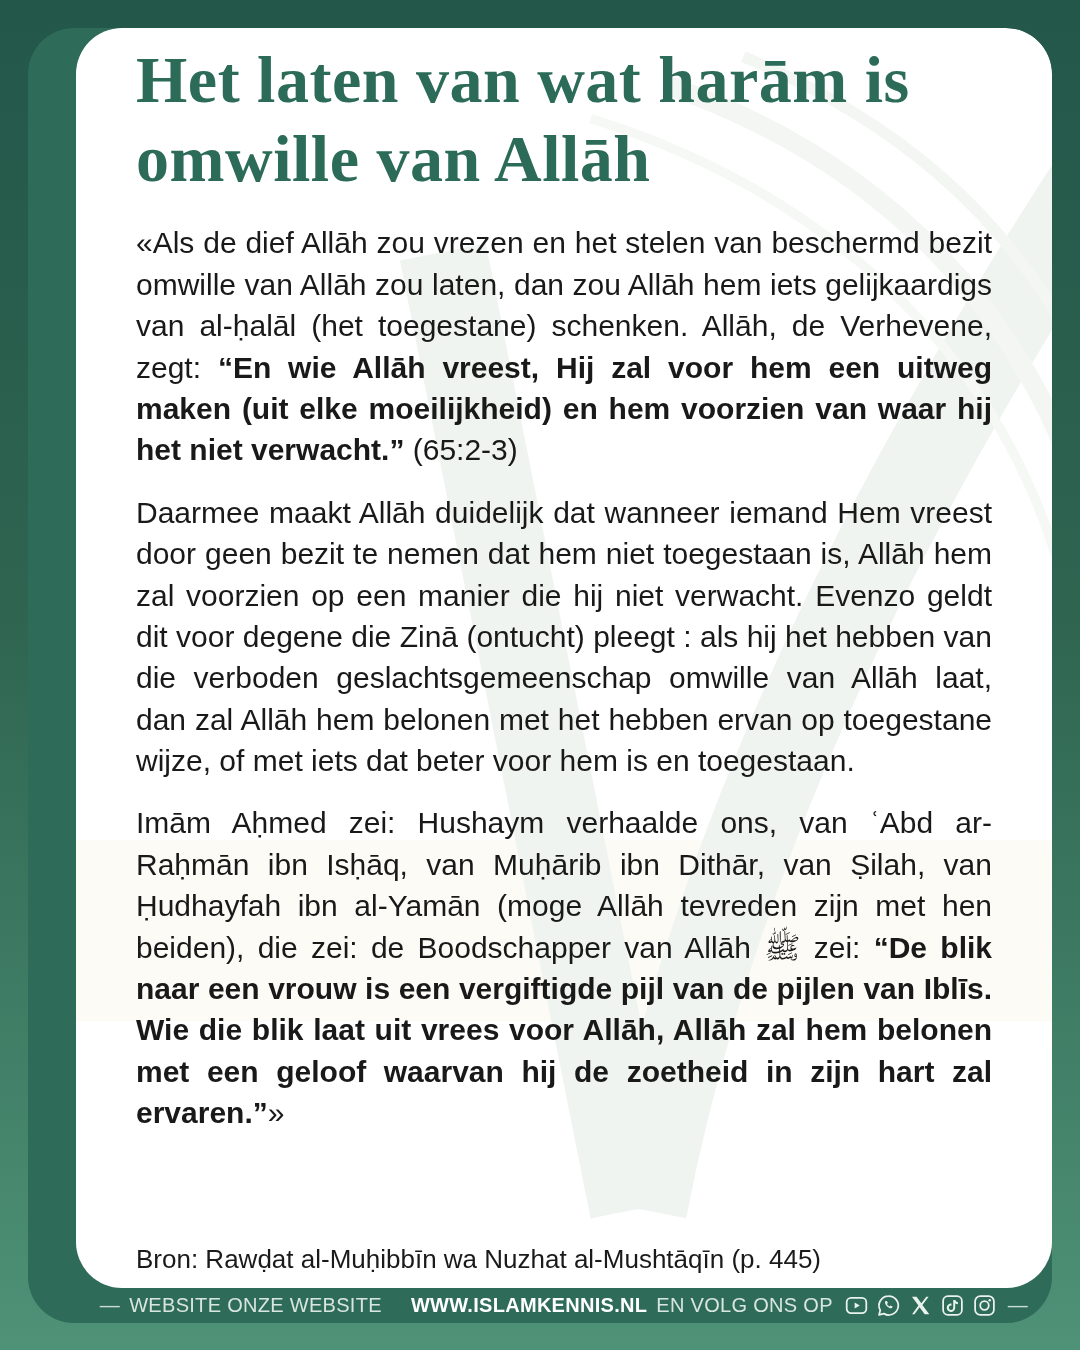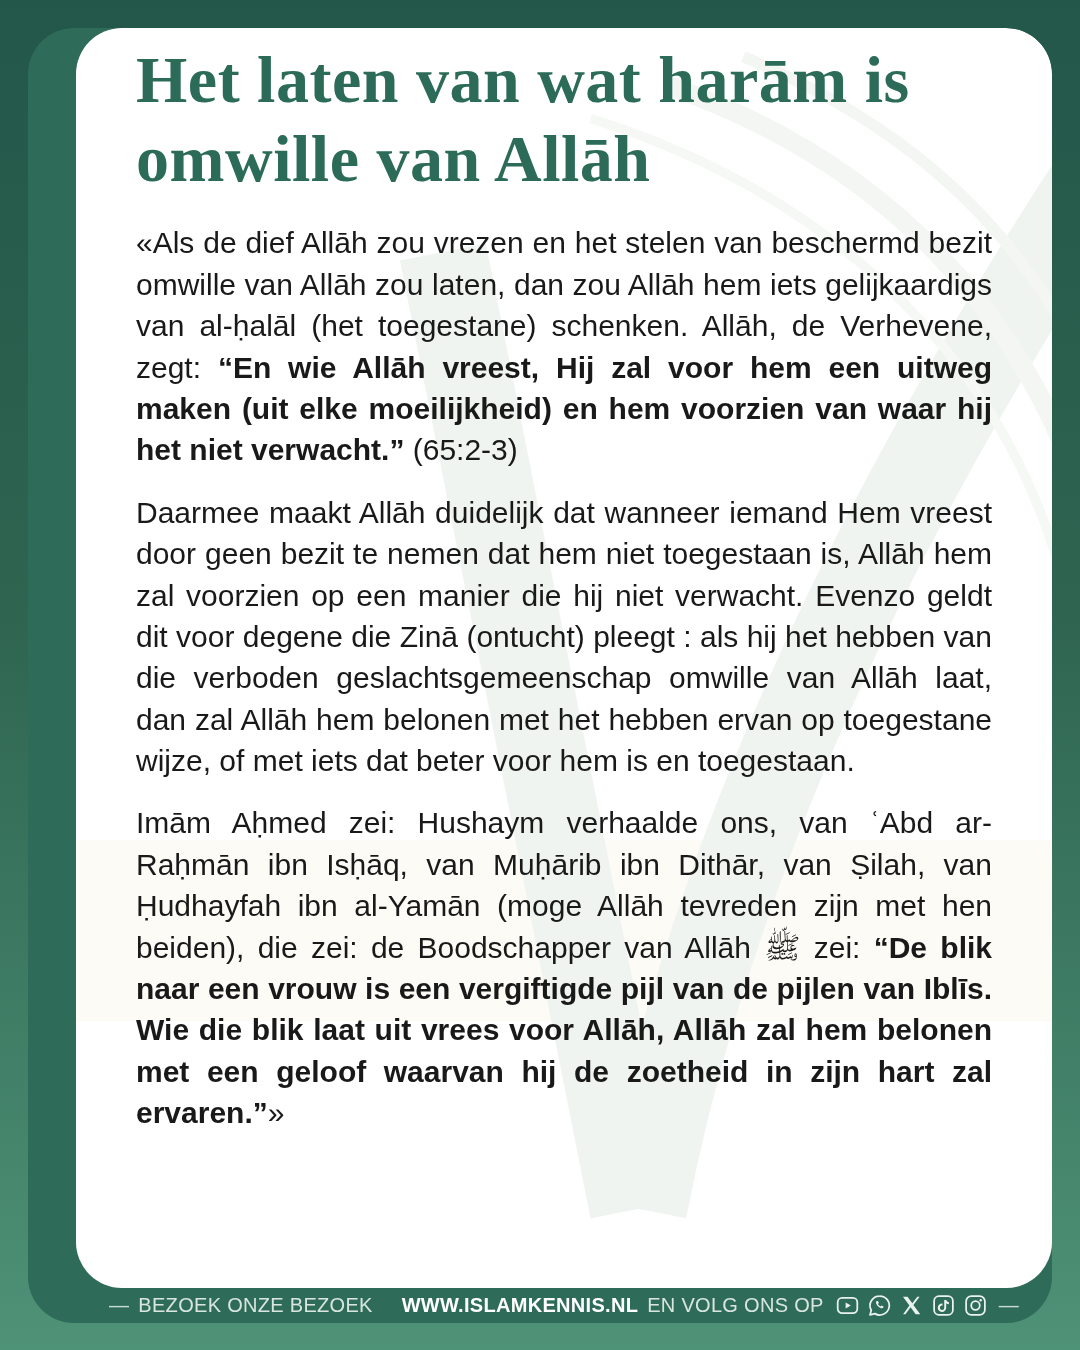--- a/index.html
+++ b/index.html
@@ -95,25 +95,26 @@
         <h1 class="title">Het laten van wat harām is omwille van Allāh</h1>
 
 
         <p class="body"><span>«Als de dief Allāh zou vrezen en het stelen van beschermd bezit omwille van Allāh zou laten, dan zou Allāh hem iets gelijkaardigs van al-ḥalāl (het toegestane) schenken. Allāh, de Verhevene, zegt: </span><span class="bold">“En wie Allāh vreest, Hij zal voor hem een uitweg maken (uit elke moeilijkheid) en hem voorzien van waar hij het niet verwacht.”</span><span> (65:2-3)</span></p>
 
         <p class="body">Daarmee maakt Allāh duidelijk dat wanneer iemand Hem vreest door geen bezit te nemen dat hem niet toegestaan is, Allāh hem zal voorzien op een manier die hij niet verwacht. Evenzo geldt dit voor degene die Zinā (ontucht) pleegt : als hij het hebben van die verboden geslachtsgemeenschap omwille van Allāh laat, dan zal Allāh hem belonen met het hebben ervan op toegestane wijze, of met iets dat beter voor hem is en toegestaan.</p>
 
         <p class="body"><span>Imām Aḥmed zei: Hushaym verhaalde ons, van ʿAbd ar-Raḥmān ibn Isḥāq, van Muḥārib ibn Dithār, van Ṣilah, van Ḥudhayfah ibn al-Yamān (moge Allāh tevreden zijn met hen beiden), die zei: de Boodschapper van Allāh ﷺ zei: </span><span class="bold">“De blik naar een vrouw is een vergiftigde pijl van de pijlen van Iblīs. Wie die blik laat uit vrees voor Allāh, Allāh zal hem belonen met een geloof waarvan hij de zoetheid in zijn hart zal ervaren.”</span><span>»</span></p>
       </div>
 
+      <div class="source">Bron: Rawḍat al-Muḥibbīn wa Nuzhat al-Mushtāqīn (p. 445)</div>
     </div>
 
     <div class="footbar">
       <span class="fdash">—</span>
-      <span class="ftext">BEZOEK ONZE BEZOEK</span>
+      <span class="ftext">WEBSITE ONZE WEBSITE</span>
       <span class="fsite">WWW.ISLAMKENNIS.NL</span>
       <span class="ftext">EN VOLG ONS OP</span>
 
       <span class="ficons">
         <svg viewBox="0 0 24 24" xmlns="http://www.w3.org/2000/svg">
           <rect x="2.6" y="4.6" width="18.8" height="14.8" rx="4.2" fill="none" stroke="#EAF2EE" stroke-width="1.7"></rect>
           <path d="M10.2 9.2 L15.2 12 L10.2 14.8 Z" fill="#EAF2EE"></path>
         </svg>
         <svg viewBox="0 0 24 24" xmlns="http://www.w3.org/2000/svg">
           <path d="M12 2.9a9.1 9.1 0 0 0-7.9 13.6L2.9 21l4.7-1.2A9.1 9.1 0 1 0 12 2.9z" fill="none" stroke="#EAF2EE" stroke-width="1.7" stroke-linejoin="round"></path>

